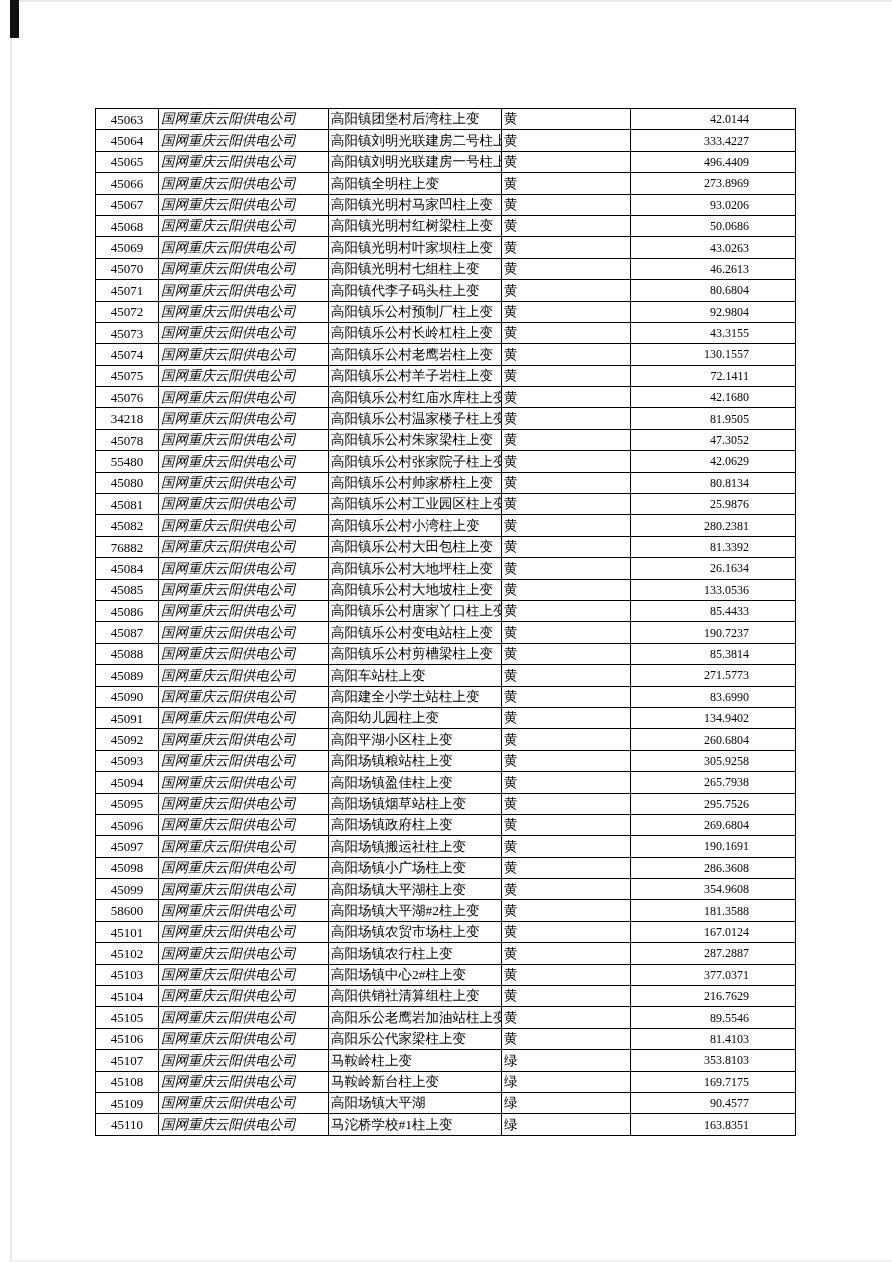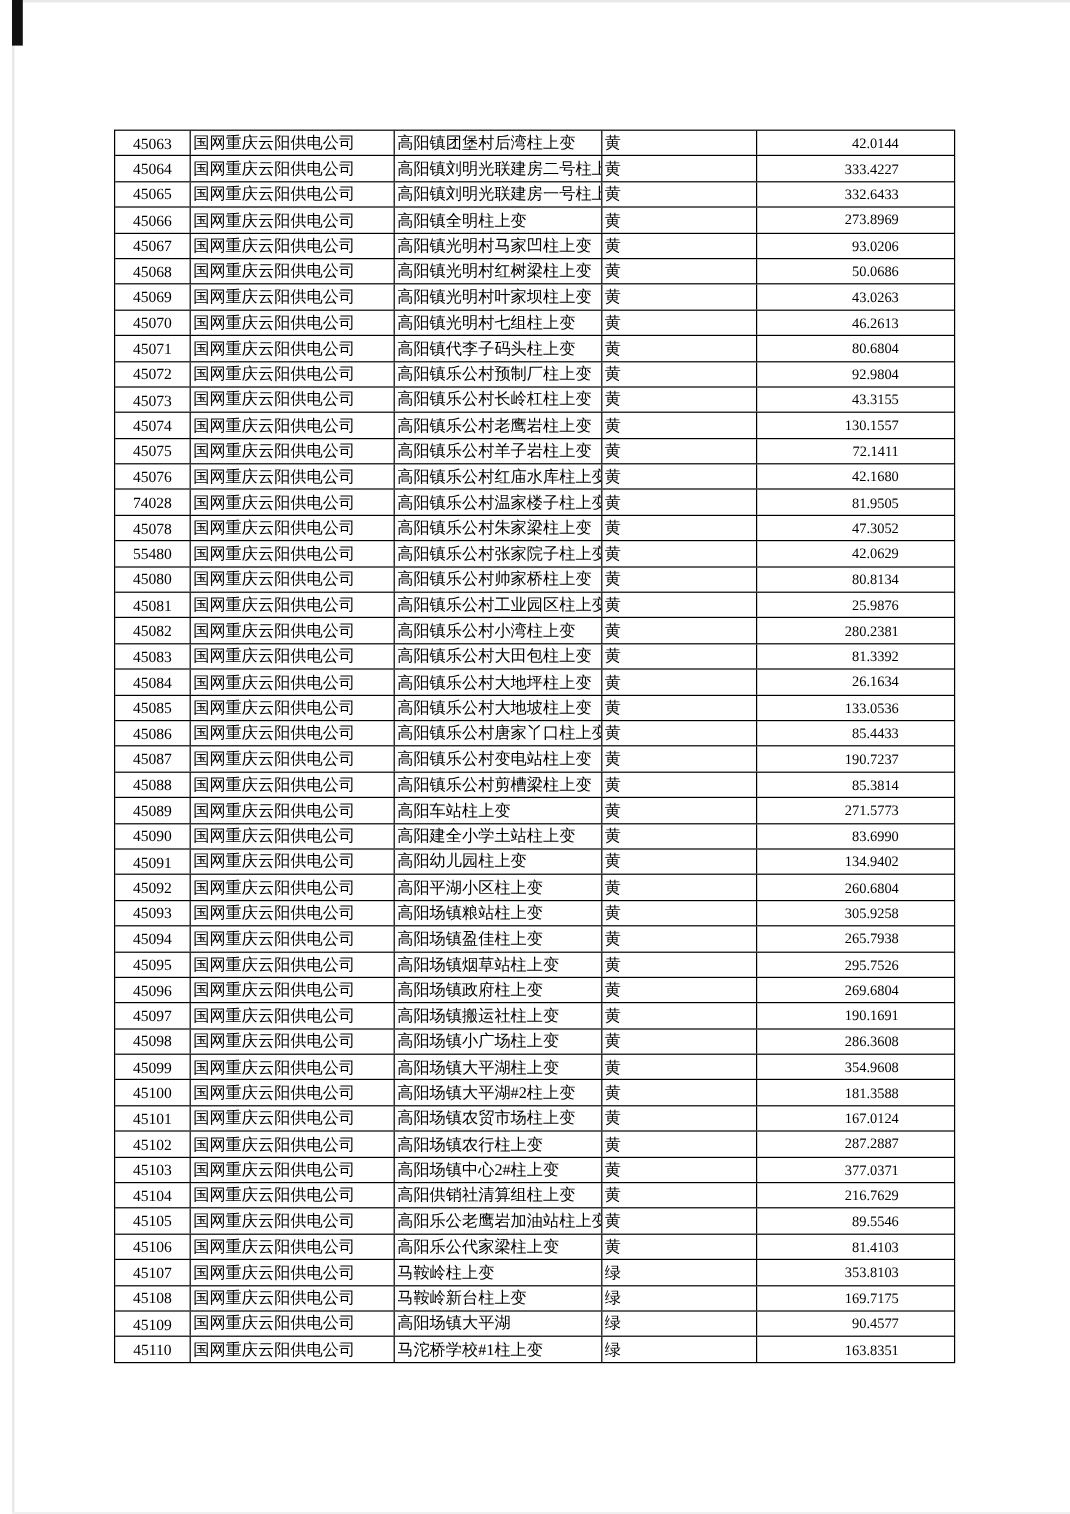--- a/index.html
+++ b/index.html
@@ -57,21 +57,21 @@
     border-right: 1px solid #000000;
     box-sizing: border-box;
     display: flex;
     align-items: center;
     overflow: hidden;
     white-space: nowrap;
     padding: 0 2px;
     line-height: 1;
   }
   .c-id      { width: 63px;  justify-content: center; font-size: 13px; padding: 0; }
-  .c-company { width: 170px; font-size: 13.5px; }
+  .c-company { width: 170px; font-size: 13.5px; font-style: italic; }
   .c-name    { width: 173px; font-size: 13.5px; padding-right: 0; }
   .c-status  { width: 129px; font-size: 13.5px; }
   .c-value   { flex: 1; justify-content: flex-end; padding-right: 46px; font-size: 12px; border-right: none; }
 </style>
 </head>
 <body>
 
 <div class="page">
   <div class="edge-top"></div>
   <div class="edge-left"></div>
@@ -91,21 +91,21 @@
         <div class="cell c-company">国网重庆云阳供电公司</div>
         <div class="cell c-name">高阳镇刘明光联建房二号柱上变</div>
         <div class="cell c-status">黄</div>
         <div class="cell c-value">333.4227</div>
       </div>
       <div class="row">
         <div class="cell c-id">45065</div>
         <div class="cell c-company">国网重庆云阳供电公司</div>
         <div class="cell c-name">高阳镇刘明光联建房一号柱上变</div>
         <div class="cell c-status">黄</div>
-        <div class="cell c-value">332.6433</div>
+        <div class="cell c-value">496.4409</div>
       </div>
       <div class="row">
         <div class="cell c-id">45066</div>
         <div class="cell c-company">国网重庆云阳供电公司</div>
         <div class="cell c-name">高阳镇全明柱上变</div>
         <div class="cell c-status">黄</div>
         <div class="cell c-value">273.8969</div>
       </div>
       <div class="row">
         <div class="cell c-id">45067</div>
@@ -171,21 +171,21 @@
         <div class="cell c-value">72.1411</div>
       </div>
       <div class="row">
         <div class="cell c-id">45076</div>
         <div class="cell c-company">国网重庆云阳供电公司</div>
         <div class="cell c-name">高阳镇乐公村红庙水库柱上变</div>
         <div class="cell c-status">黄</div>
         <div class="cell c-value">42.1680</div>
       </div>
       <div class="row">
-        <div class="cell c-id">74028</div>
+        <div class="cell c-id">34218</div>
         <div class="cell c-company">国网重庆云阳供电公司</div>
         <div class="cell c-name">高阳镇乐公村温家楼子柱上变</div>
         <div class="cell c-status">黄</div>
         <div class="cell c-value">81.9505</div>
       </div>
       <div class="row">
         <div class="cell c-id">45078</div>
         <div class="cell c-company">国网重庆云阳供电公司</div>
         <div class="cell c-name">高阳镇乐公村朱家梁柱上变</div>
         <div class="cell c-status">黄</div>
@@ -213,21 +213,21 @@
         <div class="cell c-value">25.9876</div>
       </div>
       <div class="row">
         <div class="cell c-id">45082</div>
         <div class="cell c-company">国网重庆云阳供电公司</div>
         <div class="cell c-name">高阳镇乐公村小湾柱上变</div>
         <div class="cell c-status">黄</div>
         <div class="cell c-value">280.2381</div>
       </div>
       <div class="row">
-        <div class="cell c-id">45083</div>
+        <div class="cell c-id">76882</div>
         <div class="cell c-company">国网重庆云阳供电公司</div>
         <div class="cell c-name">高阳镇乐公村大田包柱上变</div>
         <div class="cell c-status">黄</div>
         <div class="cell c-value">81.3392</div>
       </div>
       <div class="row">
         <div class="cell c-id">45084</div>
         <div class="cell c-company">国网重庆云阳供电公司</div>
         <div class="cell c-name">高阳镇乐公村大地坪柱上变</div>
         <div class="cell c-status">黄</div>
@@ -332,21 +332,21 @@
         <div class="cell c-value">286.3608</div>
       </div>
       <div class="row">
         <div class="cell c-id">45099</div>
         <div class="cell c-company">国网重庆云阳供电公司</div>
         <div class="cell c-name">高阳场镇大平湖柱上变</div>
         <div class="cell c-status">黄</div>
         <div class="cell c-value">354.9608</div>
       </div>
       <div class="row">
-        <div class="cell c-id">45100</div>
+        <div class="cell c-id">58600</div>
         <div class="cell c-company">国网重庆云阳供电公司</div>
         <div class="cell c-name">高阳场镇大平湖#2柱上变</div>
         <div class="cell c-status">黄</div>
         <div class="cell c-value">181.3588</div>
       </div>
       <div class="row">
         <div class="cell c-id">45101</div>
         <div class="cell c-company">国网重庆云阳供电公司</div>
         <div class="cell c-name">高阳场镇农贸市场柱上变</div>
         <div class="cell c-status">黄</div>

